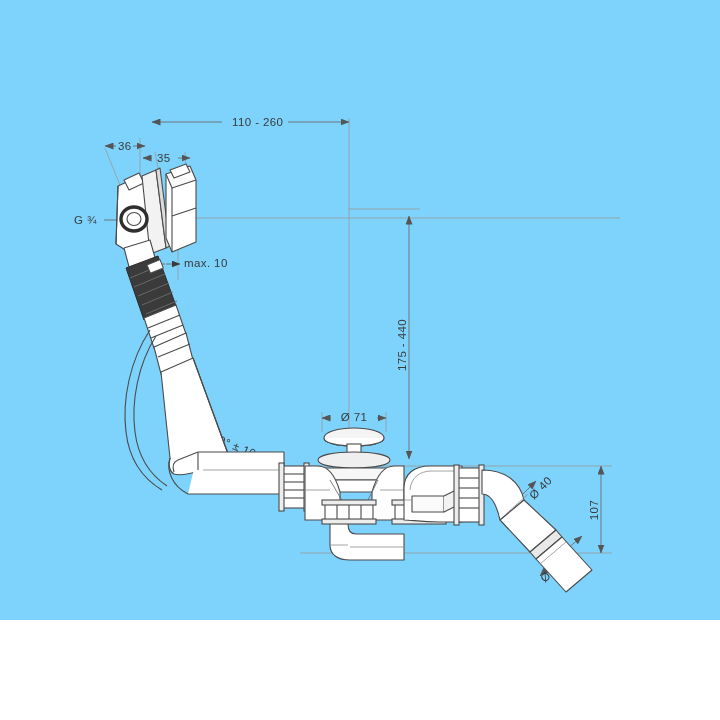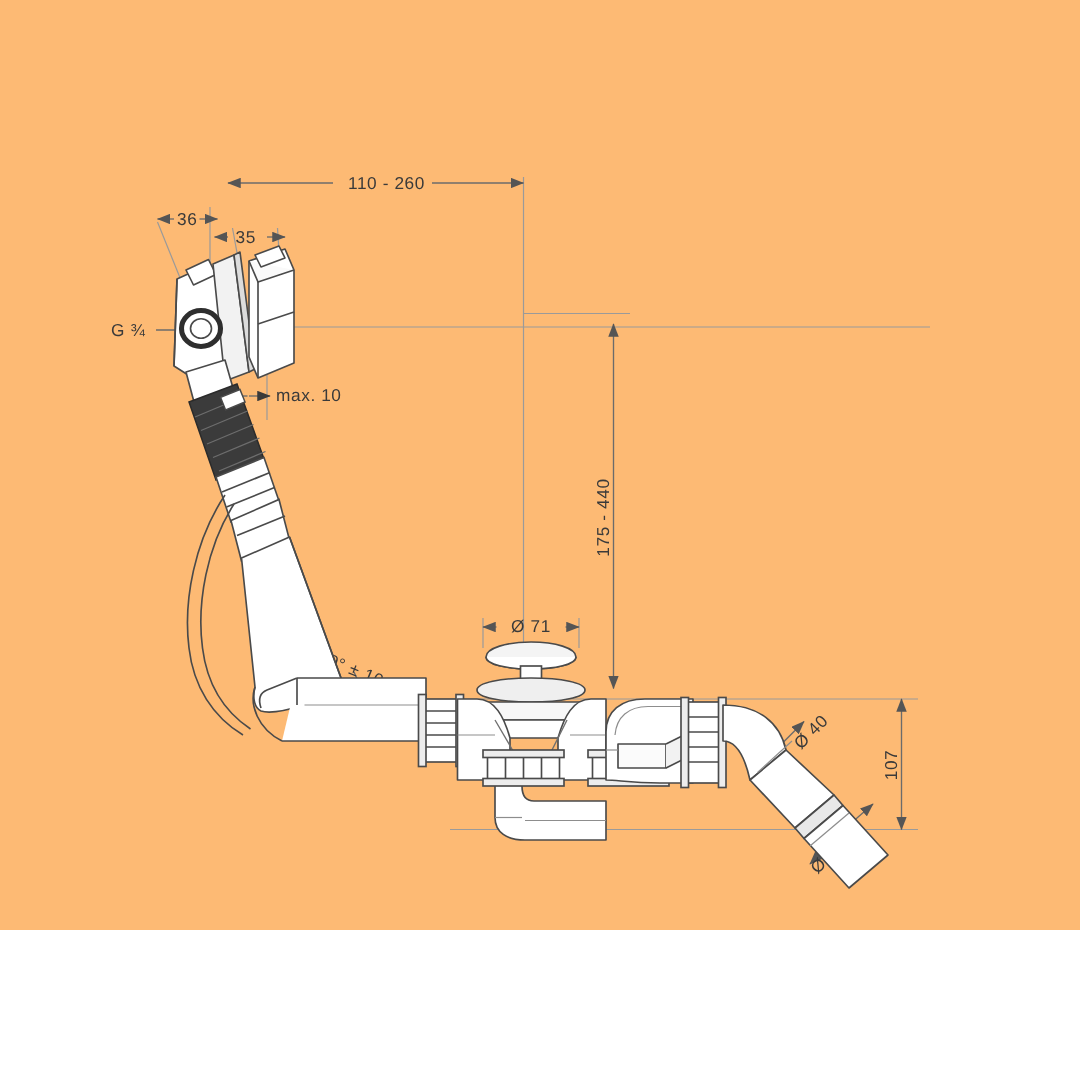--- a/index.html
+++ b/index.html
@@ -1,18 +1,18 @@
 <!DOCTYPE html>
 <html><head>
 <meta charset="utf-8">
 <style>
   html,body{margin:0;padding:0;background:#ffffff;}
   body{width:720px;height:720px;overflow:hidden;
        font-family:"Liberation Sans","DejaVu Sans",sans-serif;}
-  #stage{position:relative;width:720px;height:620px;background:#fdba74;}
+  #stage{position:relative;width:720px;height:620px;background:#7dd3fc;}
   svg{display:block;}
   .dimtxt{font-family:"Liberation Sans","DejaVu Sans",sans-serif;
           font-size:11.5px;fill:#3a3a3a;letter-spacing:.4px;}
 </style>
 </head>
 <body>
 
 <div id="stage">
 <svg width="720" height="720" viewBox="0 0 720 720">
 

